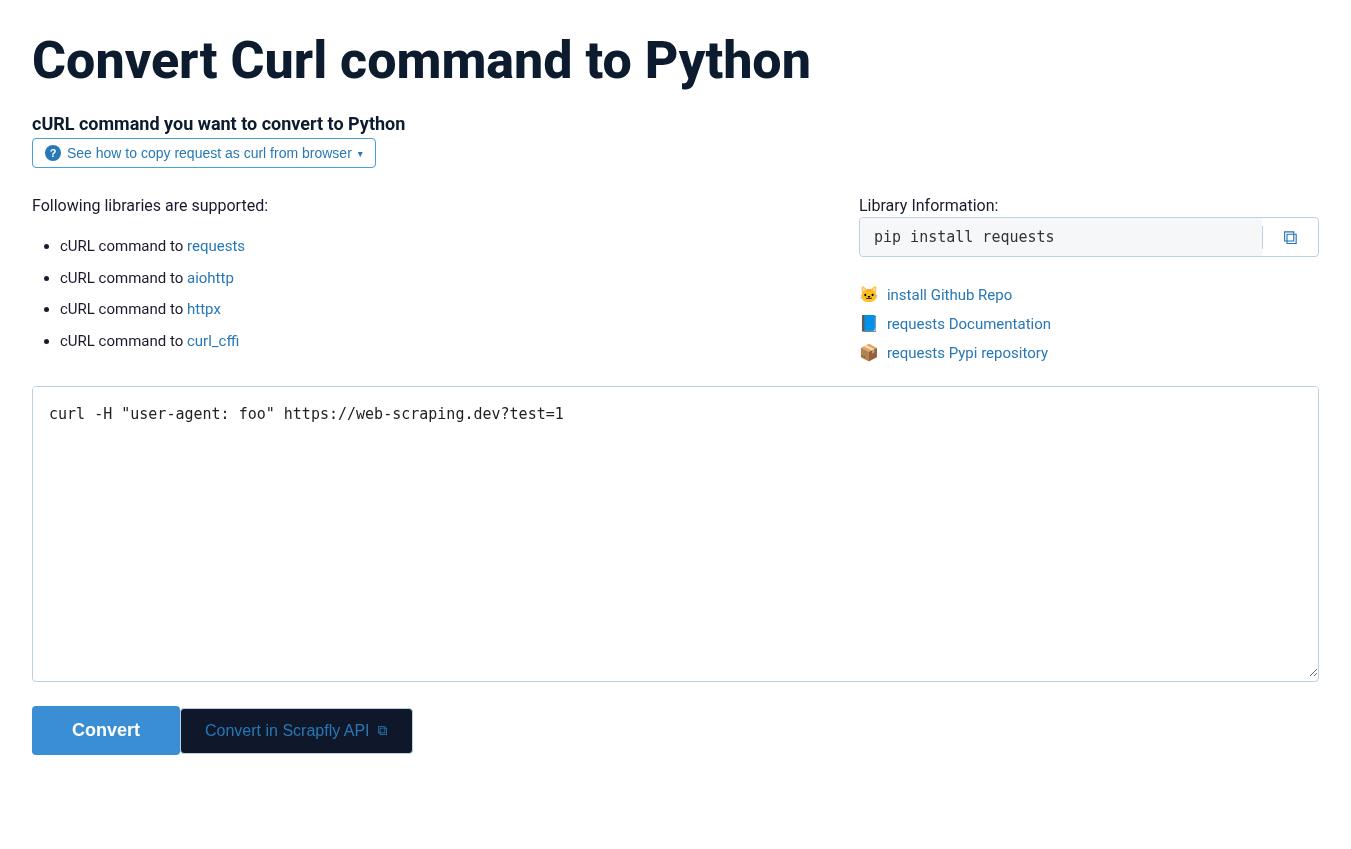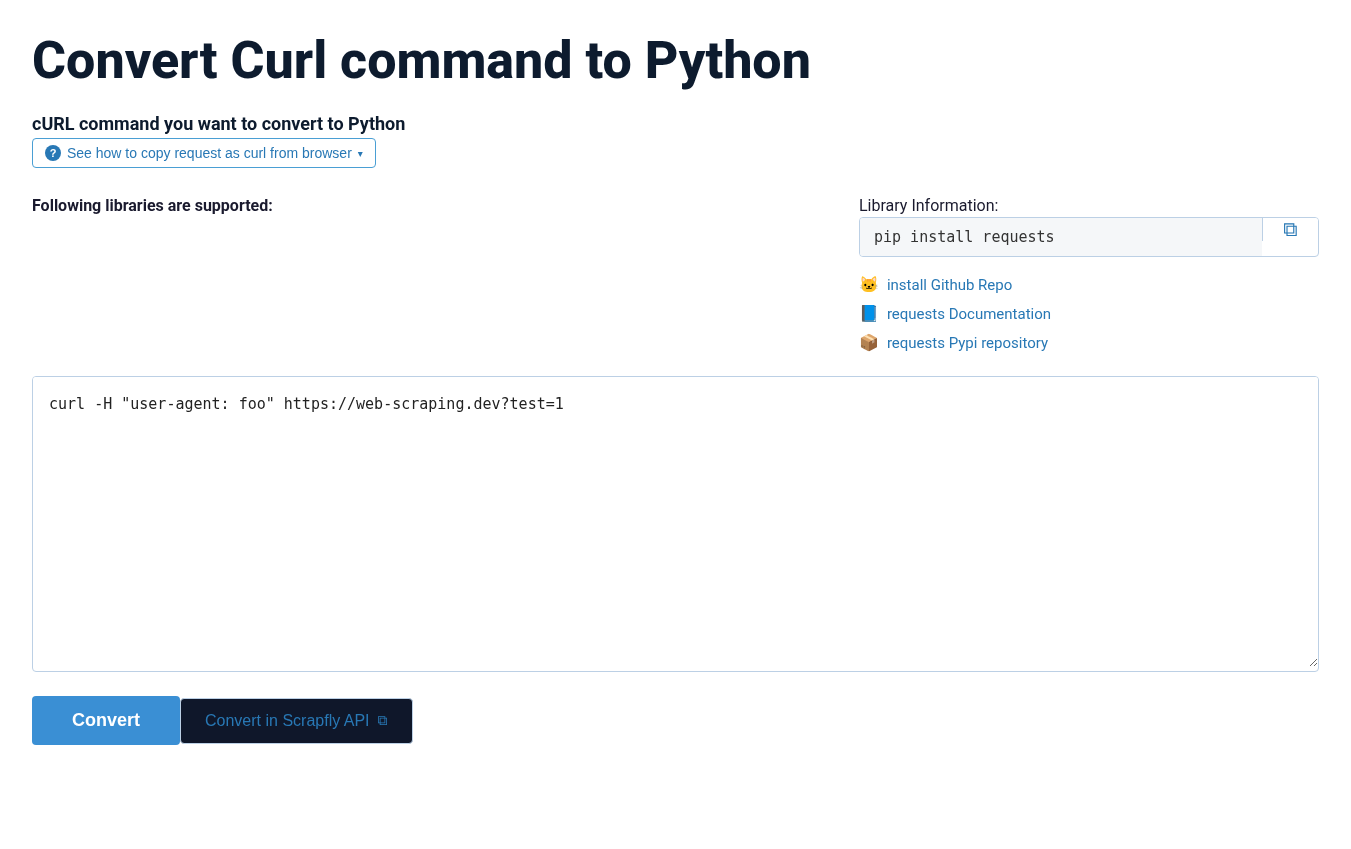--- a/index.html
+++ b/index.html
@@ -74,21 +74,20 @@
 
     .right-column {
       width: 460px;
       flex-shrink: 0;
     }
 
     .libraries-label {
       font-size: 16px;
       color: #1a1a2e;
       margin-bottom: 16px;
-      font-weight: bold;
     }
 
     .libraries-list {
       list-style: disc;
       padding-left: 28px;
       line-height: 2.1;
       font-size: 15px;
       color: #1a1a2e;
     }
 
@@ -98,25 +97,25 @@
     }
 
     .library-info-label {
       font-size: 16px;
       color: #1a1a2e;
       margin-bottom: 2px;
     }
 
     .pip-install-row {
       display: flex;
-      align-items: flex-start;
+      align-items: center;
       border: 1.5px solid #bcd0e5;
       border-radius: 4px;
       overflow: hidden;
-      margin-bottom: 18px;
+      margin-bottom: 28px;
     }
 
     .pip-install-text {
       flex: 1;
       padding: 10px 14px;
       font-size: 15px;
       color: #333;
       background: #f5f7f9;
       border: none;
       outline: none;
@@ -220,20 +219,34 @@
 
 <button class="help-button">
   <span class="question-icon">?</span>
   <span>See how to copy request as curl from browser</span>
   <span class="chevron">▾</span>
 </button>
 
 <div class="main-layout">
   <div class="left-column">
     <p class="libraries-label">Following libraries are supported:</p>
+    <ul class="libraries-list">
+      <li>
+        <span>cURL command to </span><a href="#">requests</a>
+      </li>
+      <li>
+        <span>cURL command to </span><a href="#">aiohttp</a>
+      </li>
+      <li>
+        <span>cURL command to </span><a href="#">httpx</a>
+      </li>
+      <li>
+        <span>cURL command to </span><a href="#">curl_cffi</a>
+      </li>
+    </ul>
   </div>
 
   <div class="right-column">
     <p class="library-info-label">Library Information:</p>
     <div class="pip-install-row">
       <input class="pip-install-text" type="text" readonly="" value="pip install requests" style="">
       <button class="copy-button">
         <span>⧉</span>
       </button>
     </div>

